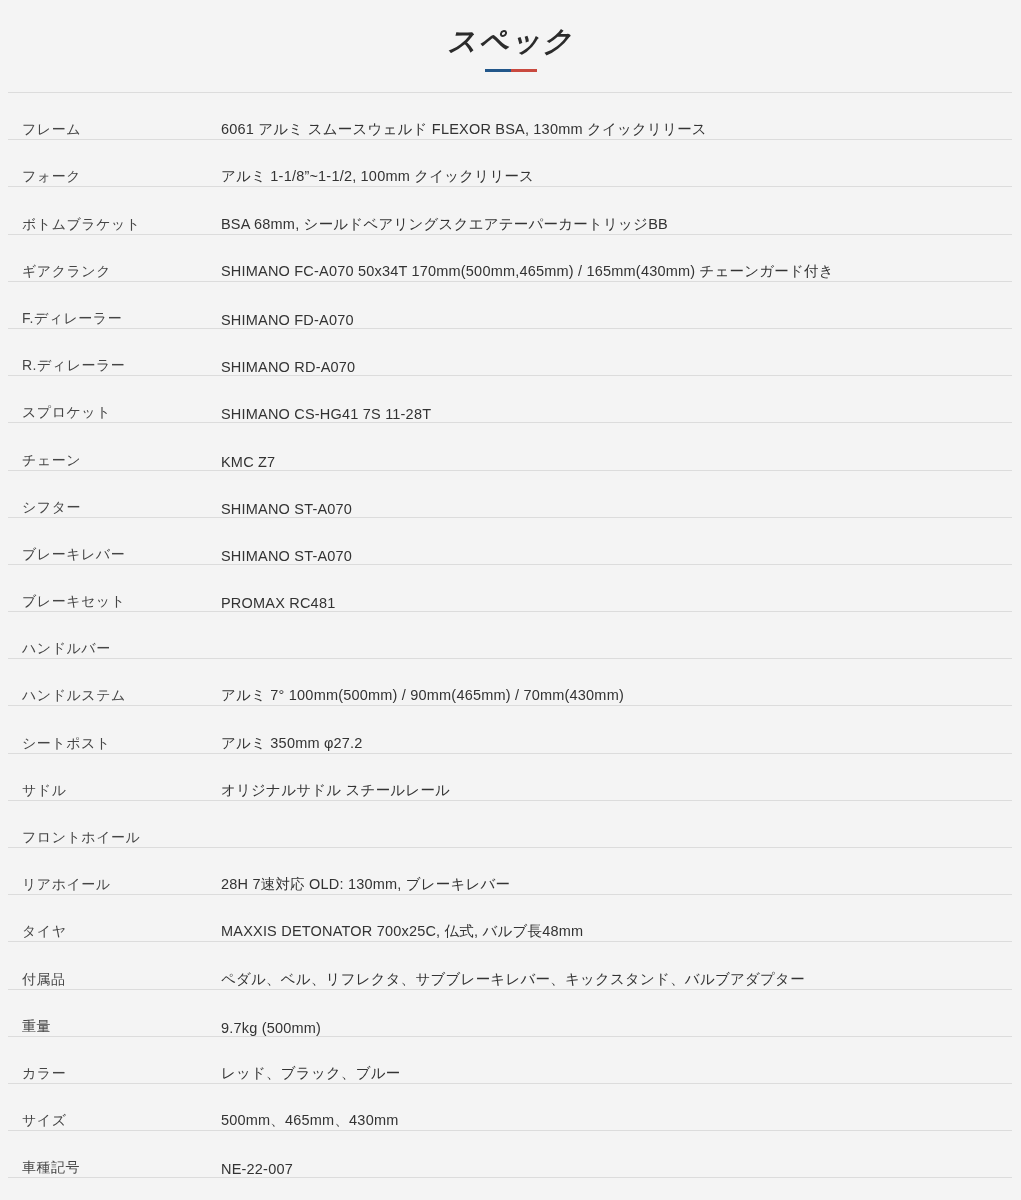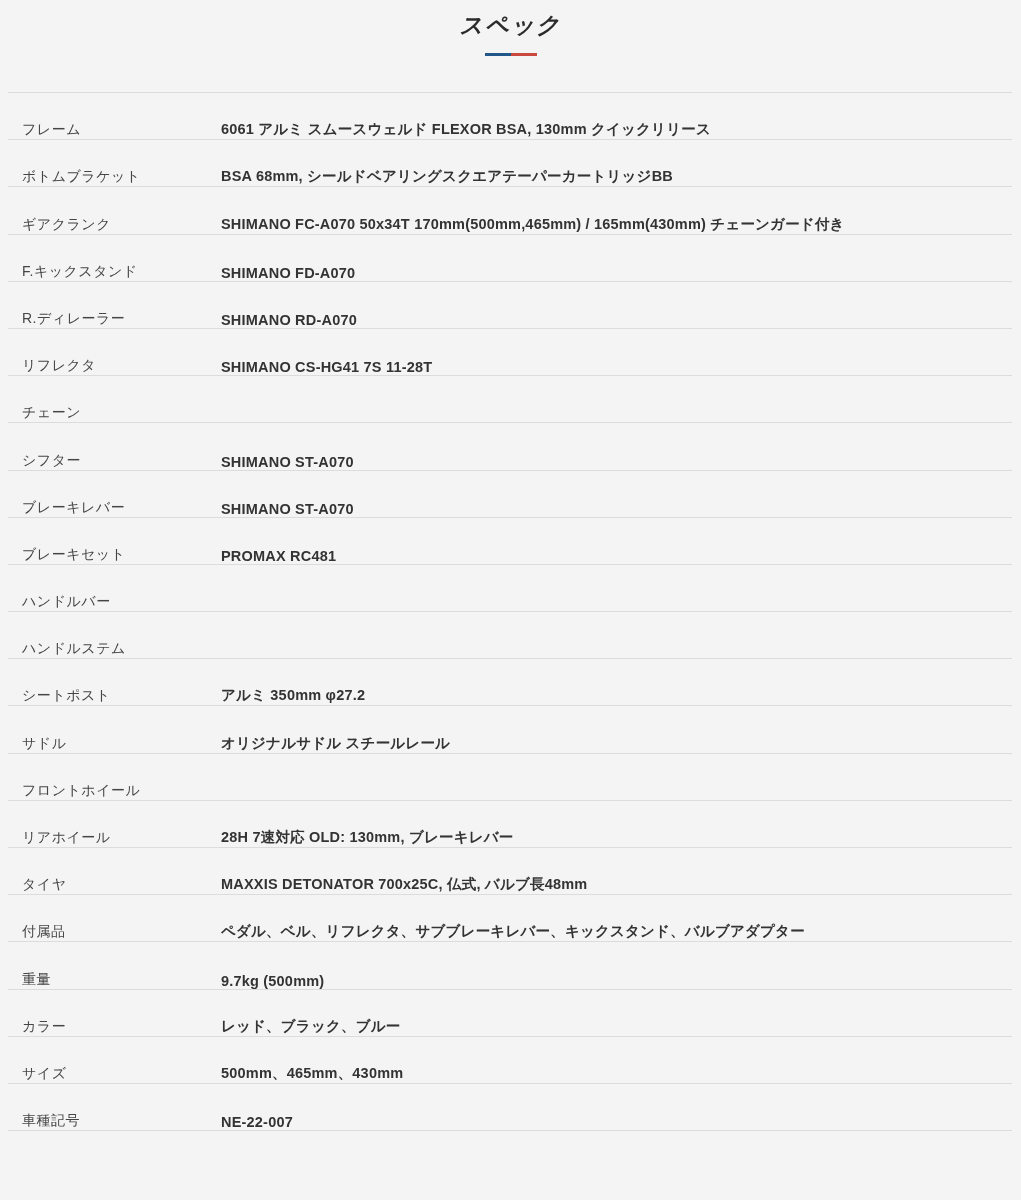--- a/index.html
+++ b/index.html
@@ -20,22 +20,22 @@
     background: var(--background);
     font-family: "Liberation Sans", "DejaVu Sans", sans-serif;
     overflow: hidden;
   }
   .page-header {
     height: 92px;
     text-align: center;
   }
   .page-title {
     margin: 0;
-    padding-top: 7px;
-    font-size: 23px;
+    padding-top: 23px;
+    font-size: 29px;
     line-height: 37px;
     font-weight: bold;
     font-style: italic;
     letter-spacing: 2px;
     color: var(--title-text);
   }
   .title-underline {
     display: flex;
     width: 52px;
     height: 3px;
@@ -62,69 +62,73 @@
     letter-spacing: 0.5px;
     color: var(--label-text);
   }
   .spec-value {
     flex: 1;
     font-size: 14.5px;
     letter-spacing: 0.2px;
     color: var(--value-text);
     padding-right: 12px;
     white-space: nowrap;
-    font-weight: bold;
   }
 </style>
 </head>
 <body>
 
 <header class="page-header">
   <h1 class="page-title">スペック</h1>
   <div class="title-underline">
     <span class="half blue"></span>
     <span class="half red"></span>
   </div>
 </header>
 
 <main class="spec-table">
 
     <div class="spec-row">
       <div class="spec-label">フレーム</div>
       <div class="spec-value">6061 アルミ スムースウェルド FLEXOR BSA, 130mm クイックリリース</div>
     </div>
 
+    <div class="spec-row">
+      <div class="spec-label">フォーク</div>
+      <div class="spec-value">アルミ 1-1/8”~1-1/2, 100mm クイックリリース</div>
+    </div>
 
     <div class="spec-row">
       <div class="spec-label">ボトムブラケット</div>
       <div class="spec-value">BSA 68mm, シールドベアリングスクエアテーパーカートリッジBB</div>
     </div>
 
     <div class="spec-row">
       <div class="spec-label">ギアクランク</div>
       <div class="spec-value">SHIMANO FC-A070 50x34T 170mm(500mm,465mm) / 165mm(430mm) チェーンガード付き</div>
     </div>
 
     <div class="spec-row">
-      <div class="spec-label">F.キックスタンド</div>
+      <div class="spec-label">F.ディレーラー</div>
       <div class="spec-value">SHIMANO FD-A070</div>
     </div>
 
     <div class="spec-row">
       <div class="spec-label">R.ディレーラー</div>
       <div class="spec-value">SHIMANO RD-A070</div>
     </div>
 
     <div class="spec-row">
-      <div class="spec-label">リフレクタ</div>
+      <div class="spec-label">スプロケット</div>
       <div class="spec-value">SHIMANO CS-HG41 7S 11-28T</div>
     </div>
 
     <div class="spec-row">
       <div class="spec-label">チェーン</div>
+      <div class="spec-value">KMC Z7</div>
     </div>
 
     <div class="spec-row">
       <div class="spec-label">シフター</div>
       <div class="spec-value">SHIMANO ST-A070</div>
     </div>
 
     <div class="spec-row">
       <div class="spec-label">ブレーキレバー</div>
       <div class="spec-value">SHIMANO ST-A070</div>
@@ -134,20 +138,21 @@
       <div class="spec-label">ブレーキセット</div>
       <div class="spec-value">PROMAX RC481</div>
     </div>
 
     <div class="spec-row">
       <div class="spec-label">ハンドルバー</div>
     </div>
 
     <div class="spec-row">
       <div class="spec-label">ハンドルステム</div>
+      <div class="spec-value">アルミ 7° 100mm(500mm) / 90mm(465mm) / 70mm(430mm)</div>
     </div>
 
     <div class="spec-row">
       <div class="spec-label">シートポスト</div>
       <div class="spec-value">アルミ 350mm φ27.2</div>
     </div>
 
     <div class="spec-row">
       <div class="spec-label">サドル</div>
       <div class="spec-value">オリジナルサドル スチールレール</div>

